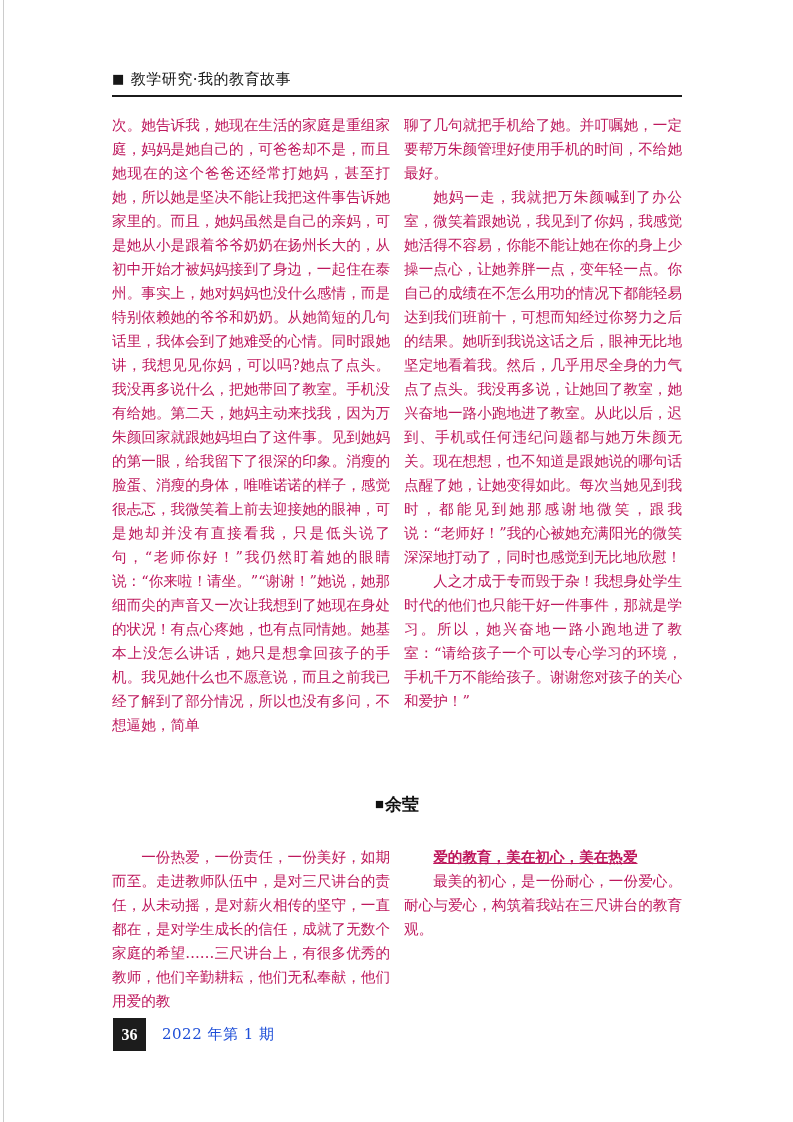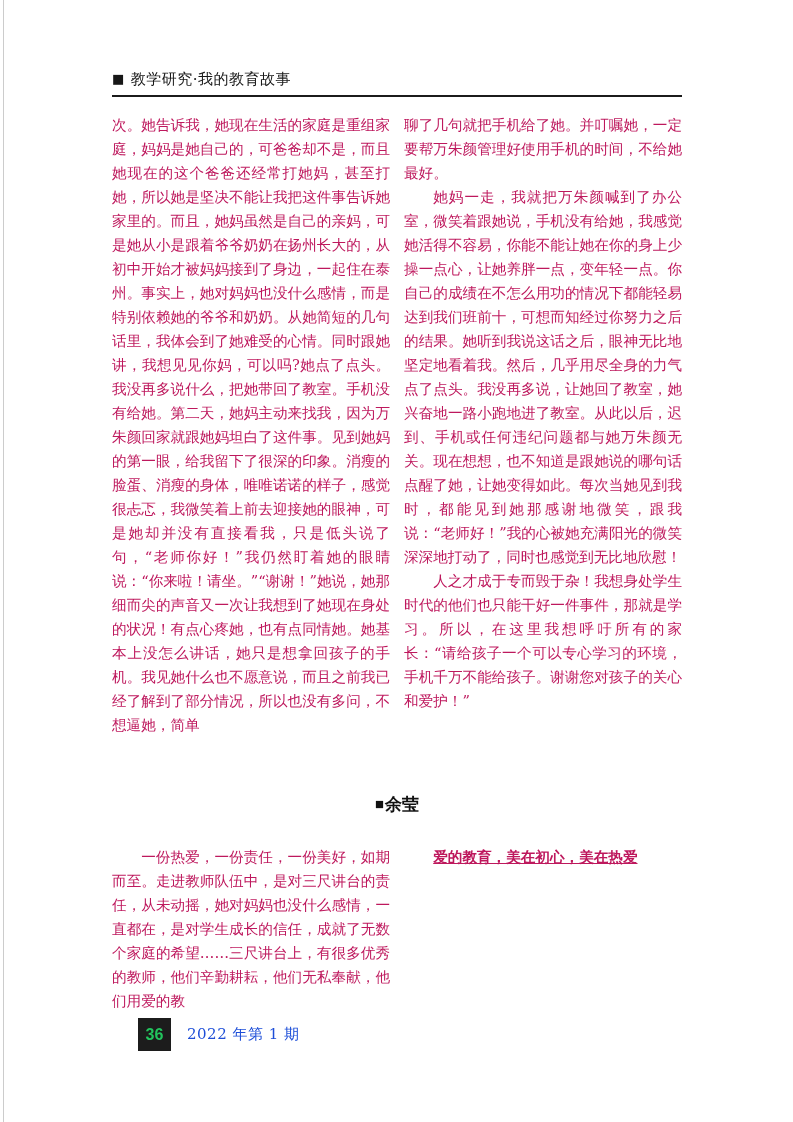--- a/index.html
+++ b/index.html
@@ -99,28 +99,27 @@
   
   .footer {
     position: absolute;
     left: 113px; top: 1018px;
     display: flex;
     align-items: center;
   }
   .page-number-badge {
     width: 33px; height: 33px;
     background: #1c1c1c;
-    color: #22c55e;
-    font-family: Liberation Sans, sans-serif;
+    color: #ffffff;
+    font-family: Liberation Serif, serif;
     font-weight: bold;
     font-size: 16px;
     display: flex;
     align-items: center;
     justify-content: center;
-    margin-left: 25px;
   }
   .issue-label {
     margin-left: 16px;
     font-size: 15px;
     letter-spacing: 0.5px;
     color: #1d4ed8;
   }
 </style>
 </head>
 <body>
@@ -132,35 +131,36 @@
     <span class="marker">■</span><span>教学研究·我的教育故事</span>
   </div>
   <div class="head-rule"></div>
 
   <div class="columns article1">
     <div class="col">
       <p class="cont">次。她告诉我，她现在生活的家庭是重组家庭，妈妈是她自己的，可爸爸却不是，而且她现在的这个爸爸还经常打她妈，甚至打她，所以她是坚决不能让我把这件事告诉她家里的。而且，她妈虽然是自己的亲妈，可是她从小是跟着爷爷奶奶在扬州长大的，从初中开始才被妈妈接到了身边，一起住在泰州。事实上，她对妈妈也没什么感情，而是特别依赖她的爷爷和奶奶。从她简短的几句话里，我体会到了她难受的心情。同时跟她讲，我想见见你妈，可以吗?她点了点头。我没再多说什么，把她带回了教室。手机没有给她。第二天，她妈主动来找我，因为万朱颜回家就跟她妈坦白了这件事。见到她妈的第一眼，给我留下了很深的印象。消瘦的脸蛋、消瘦的身体，唯唯诺诺的样子，感觉很忐忑，我微笑着上前去迎接她的眼神，可是她却并没有直接看我，只是低头说了句，“老师你好！”我仍然盯着她的眼睛说：“你来啦！请坐。”“谢谢！”她说，她那细而尖的声音又一次让我想到了她现在身处的状况！有点心疼她，也有点同情她。她基本上没怎么讲话，她只是想拿回孩子的手机。我见她什么也不愿意说，而且之前我已经了解到了部分情况，所以也没有多问，不想逼她，简单</p>
     </div>
     <div class="col">
       <p class="cont">聊了几句就把手机给了她。并叮嘱她，一定要帮万朱颜管理好使用手机的时间，不给她最好。</p>
-      <p class="indent">她妈一走，我就把万朱颜喊到了办公室，微笑着跟她说，手机没有给她，我感觉她活得不容易，你能不能让她在你的身上少操一点心，让她养胖一点，变年轻一点。你自己的成绩在不怎么用功的情况下都能轻易达到我们班前十，可想而知经过你努力之后的结果。她听到我说这话之后，眼神无比地坚定地看着我。然后，几乎用尽全身的力气点了点头。我没再多说，让她回了教室，她兴奋地一路小跑地进了教室。从此以后，迟到、手机或任何违纪问题都与她万朱颜无关。现在想想，也不知道是跟她说的哪句话点醒了她，让她变得如此。每次当她见到我时，都能见到她那感谢地微笑，跟我说：“老师好！”我的心被她充满阳光的微笑深深地打动了，同时也感觉到无比地欣慰！</p>
-      <p class="indent">人之才成于专而毁于杂！我想身处学生时代的他们也只能干好一件事件，那就是学习。所以，在这里我想呼吁所有的家长：“请给孩子一个可以专心学习的环境，手机千万不能给孩子。谢谢您对孩子的关心和爱护！”</p>
+      <p class="indent">她妈一走，我就把万朱颜喊到了办公室，微笑着跟她说，我见到了你妈，我感觉她活得不容易，你能不能让她在你的身上少操一点心，让她养胖一点，变年轻一点。你自己的成绩在不怎么用功的情况下都能轻易达到我们班前十，可想而知经过你努力之后的结果。她听到我说这话之后，眼神无比地坚定地看着我。然后，几乎用尽全身的力气点了点头。我没再多说，让她回了教室，她兴奋地一路小跑地进了教室。从此以后，迟到、手机或任何违纪问题都与她万朱颜无关。现在想想，也不知道是跟她说的哪句话点醒了她，让她变得如此。每次当她见到我时，都能见到她那感谢地微笑，跟我说：“老师好！”我的心被她充满阳光的微笑深深地打动了，同时也感觉到无比地欣慰！</p>
+      <p class="indent">人之才成于专而毁于杂！我想身处学生时代的他们也只能干好一件事件，那就是学习。所以，她兴奋地一路小跑地进了教室：“请给孩子一个可以专心学习的环境，手机千万不能给孩子。谢谢您对孩子的关心和爱护！”</p>
     </div>
   </div>
 
   <div class="author-line">
     <span class="marker">■</span><span>余莹</span>
   </div>
 
   <div class="columns article2">
     <div class="col">
-      <p class="indent">一份热爱，一份责任，一份美好，如期而至。走进教师队伍中，是对三尺讲台的责任，从未动摇，她对妈妈也没什么感情，一直都在，是对学生成长的信任，成就了无数个家庭的希望……三尺讲台上，有很多优秀的教师，他们辛勤耕耘，他们无私奉献，他们用爱的教</p>
+      <p class="indent">一份热爱，一份责任，一份美好，如期而至。走进教师队伍中，是对三尺讲台的责任，从未动摇，是对薪火相传的坚守，一直都在，是对学生成长的信任，成就了无数个家庭的希望……三尺讲台上，有很多优秀的教师，他们辛勤耕耘，他们无私奉献，他们用爱的教</p>
     </div>
     <div class="col">
       <p class="subhead">爱的教育，美在初心，美在热爱</p>
+      <p class="indent">最美的初心，是一份耐心，一份爱心。耐心与爱心，构筑着我站在三尺讲台的教育观。</p>
     </div>
   </div>
 
   <div class="footer">
     <div class="page-number-badge">36</div>
     <div class="issue-label">2022 年第 1 期</div>
   </div>
 </div>
 
 </body></html>

